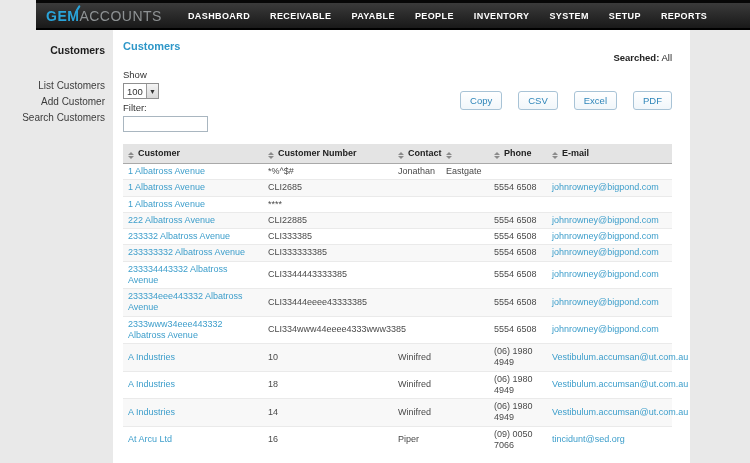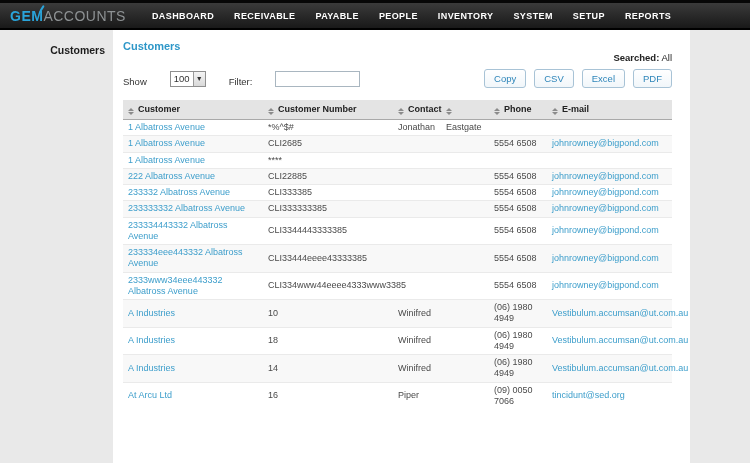--- a/index.html
+++ b/index.html
@@ -7,20 +7,21 @@
   body {
     font-family:"Liberation Sans","DejaVu Sans",sans-serif;
     background:#e9e9e9; color:#3a3a3a;
   }
   
   .topnav {
     height:30px; display:flex; align-items:center;
     background:linear-gradient(180deg,#3b3b3b 0%,#262626 60%,#191919 100%);
     border-top:3px solid #070707; border-bottom:2px solid #000;
     padding:8px 10px;
+    margin-left:36px;
   }
   .logo { position:relative; display:flex; align-items:baseline; margin-right:26px; white-space:nowrap; }
   .logo-gem { color:#2aa4da; font-weight:bold; font-size:14px; letter-spacing:0.5px; }
   .logo-accounts { color:#8e9294; font-size:14px; letter-spacing:0.5px; }
   .logo-needle { position:absolute; left:31px; top:-3px; width:2px; height:7px; background:#2aa4da; transform:rotate(32deg); border-radius:1px; }
   .menu { list-style:none; display:flex; gap:20px; }
   .menu li {
     color:#fff; font-size:9px; font-weight:bold; letter-spacing:0.4px;
     cursor:pointer; white-space:nowrap;
   }
@@ -29,33 +30,33 @@
   .sidebar { width:113px; padding:14px 8px 0 4px; text-align:right; }
   .side-heading { font-size:10.5px; font-weight:bold; color:#1c1c1c; margin-bottom:24px; }
   .side-list { list-style:none; }
   .side-list li { font-size:10px; color:#3c3c3c; margin-bottom:5px; cursor:pointer; }
   .panel { width:577px; background:#fff; padding:10px 18px 0 10px; min-height:433px; }
   
   .page-title { color:#2e97c8; font-size:11px; font-weight:bold; }
   .searched { text-align:right; font-size:9.5px; color:#222; }
   .searched .lbl { font-weight:bold; }
   .controls { display:flex; justify-content:space-between; align-items:center; margin-top:6px; }
-  .controls-left { display:flex; align-items:flex-end; gap:23px; font-size:9.5px; color:#333; }
+  .controls-left { display:flex; align-items:flex-start; gap:3px; font-size:9.5px; color:#333;flex-direction:column; }
   .fake-select {
     display:inline-flex; align-items:center; border:1px solid #8f8f8f; background:#fff;
     height:16px; cursor:pointer;
   }
   .fake-select .val { font-size:9.5px; padding:0 3px; min-width:20px; }
   .fake-select .arrow {
     width:12px; height:100%; display:flex; align-items:center; justify-content:center;
     border-left:1px solid #9a9a9a; background:linear-gradient(#f4f4f4,#d9d9d9);
     font-size:7px; color:#333;
   }
   .filter-input { width:85px; height:16px; border:1px solid #a9b6c0; font-size:9.5px; padding:0 3px; outline:none; }
-  .controls-right { display:flex; gap:8px; }
+  .controls-right { display:flex; gap:16px; }
   .export-btn {
     font-family:inherit; font-size:9.5px; color:#2e85b9; background:linear-gradient(#ffffff,#f1f6fa);
     border:1px solid #a8c3d6; border-radius:3px; padding:3px 9px; cursor:pointer;
   }
   
   table { width:549px; border-collapse:collapse; table-layout:fixed; margin-top:12px; font-size:9px; }
   col.c1{width:140px} col.c2{width:130px} col.c3{width:48px} col.c4{width:48px} col.c5{width:58px} col.c6{width:125px}
   thead th {
     background:#e4e4e4; text-align:left; font-size:9px; color:#222;
     padding:4px 5px; border-bottom:1px solid #a9a9a9; cursor:pointer; white-space:nowrap;
@@ -97,20 +98,28 @@
       <li>SETUP</li>
 
       <li>REPORTS</li>
     </ul>
 </nav>
 
 <div class="layout">
 
   <aside class="sidebar">
     <div class="side-heading">Customers</div>
+    <ul class="side-list">
+
+        <li>List Customers</li>
+
+        <li>Add Customer</li>
+
+        <li>Search Customers</li>
+      </ul>
   </aside>
 
   <main class="panel">
     <div class="page-title">Customers</div>
 
     <div class="searched">
       <span class="lbl">Searched:</span>
       <span>All</span>
     </div>
 

